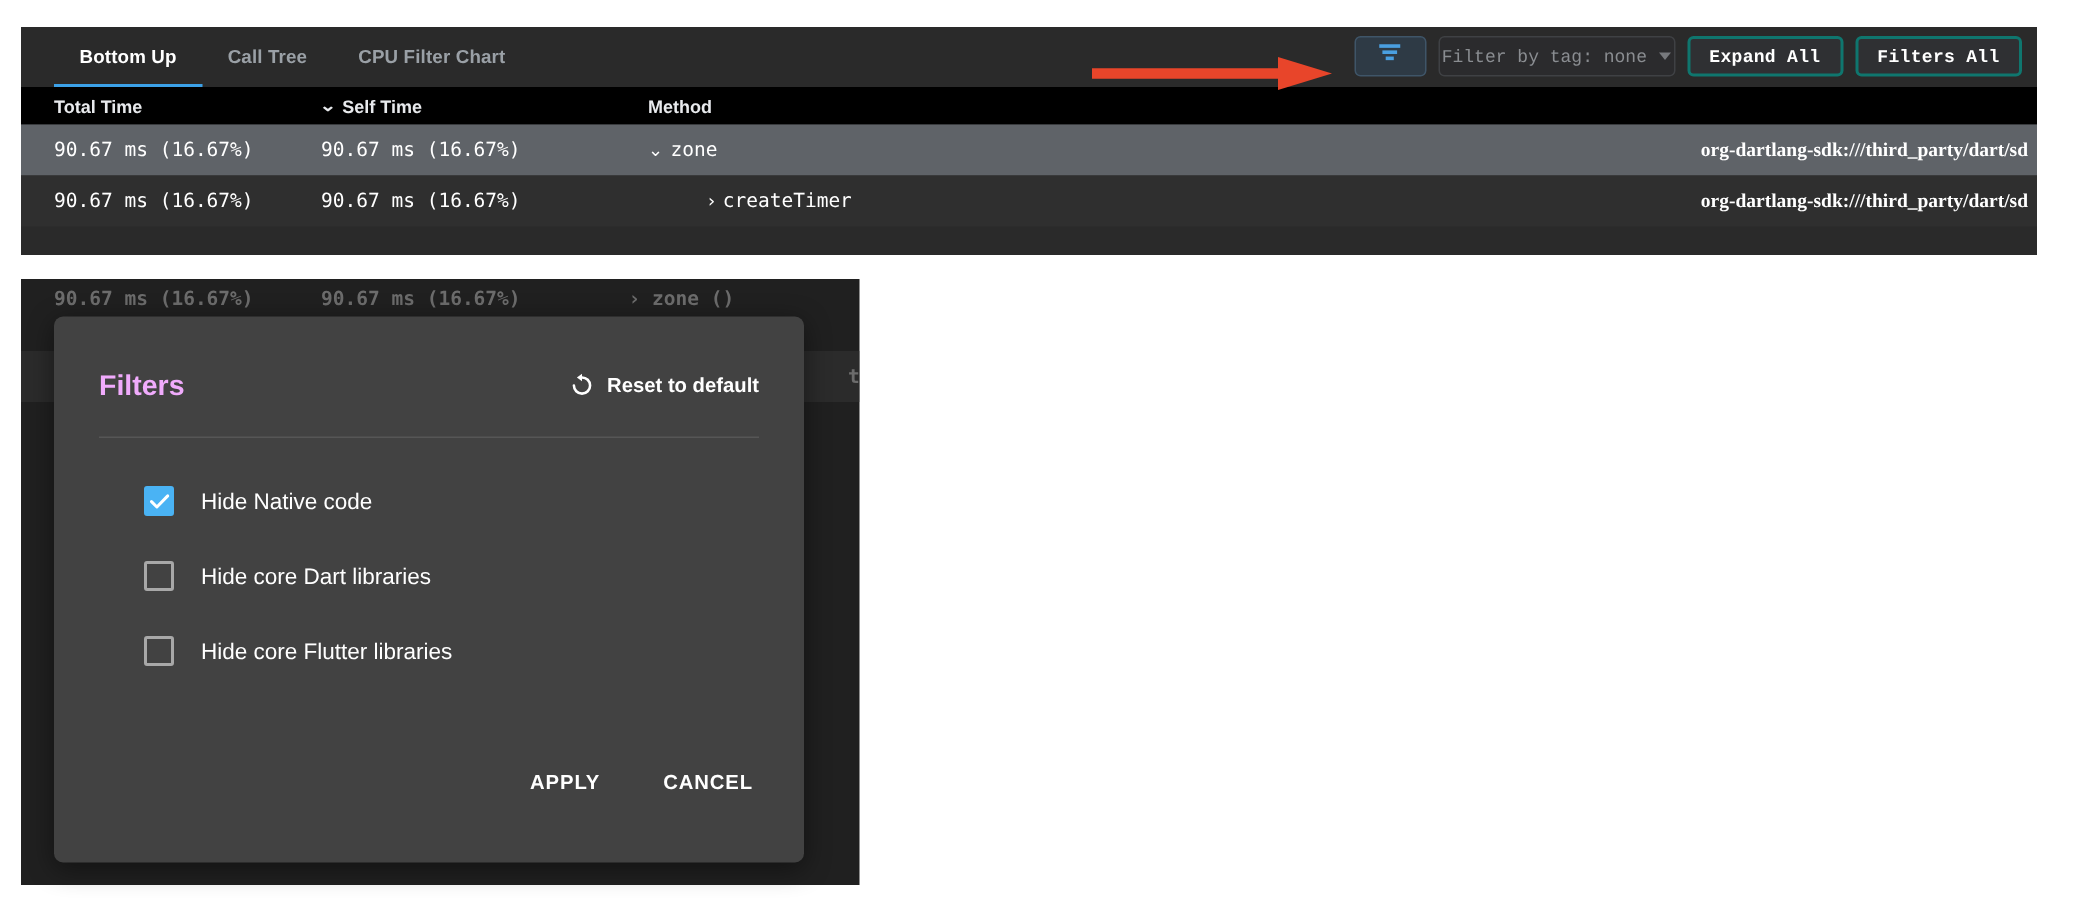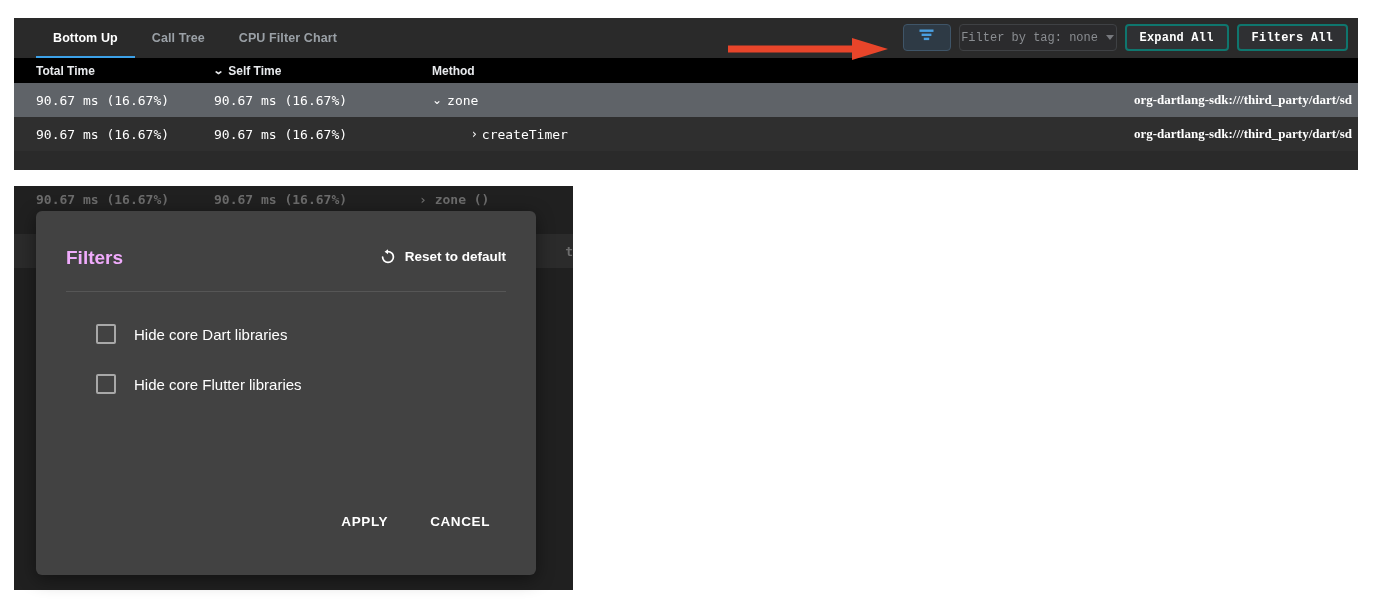--- a/index.html
+++ b/index.html
@@ -183,21 +183,21 @@
     width: 20px; height: 20px; flex: none;
     border-radius: 2px;
     display: flex; align-items: center; justify-content: center;
   }
   .cb.off { border: 2px solid #a8a8a8; background: transparent; }
   .cb.on { background: #4ab3f4; border: 2px solid #4ab3f4; }
   .cb.on svg { display: block; }
   .cblabel { font-size: 15px; color: #ffffff; }
 
   .dlg-actions {
-    position: absolute; right: 38px; bottom: 40px;
+    position: absolute; right: 26px; bottom: 40px;
     display: flex; align-items: center; gap: 26px;
   }
   .txt-btn {
     font-size: 13.5px; font-weight: bold; color: #ffffff;
     letter-spacing: .6px;
     padding: 6px 8px;
     cursor: pointer;
   }
 </style>
 </head>
@@ -313,20 +313,28 @@
             <polygon points="8,0.2 8,5.2 4.6,2.7" fill="#ffffff"></polygon>
           </svg>
         </span>
         <span>Reset to default</span>
       </div>
     </div>
 
     <div class="dlg-divider"></div>
 
     <div class="dlg-body">
+      <div class="cbrow">
+        <span class="cb on">
+          <svg width="13" height="11" viewBox="0 0 13 11" aria-hidden="true">
+            <polyline points="1,5.4 4.6,9 11.8,1.6" fill="none" stroke="#ffffff" stroke-width="2" stroke-linecap="round" stroke-linejoin="round"></polyline>
+          </svg>
+        </span>
+        <span class="cblabel">Hide Native code</span>
+      </div>
 
       <div class="cbrow">
         <span class="cb off"></span>
         <span class="cblabel">Hide core Dart libraries</span>
       </div>
 
       <div class="cbrow">
         <span class="cb off"></span>
         <span class="cblabel">Hide core Flutter libraries</span>
       </div>

